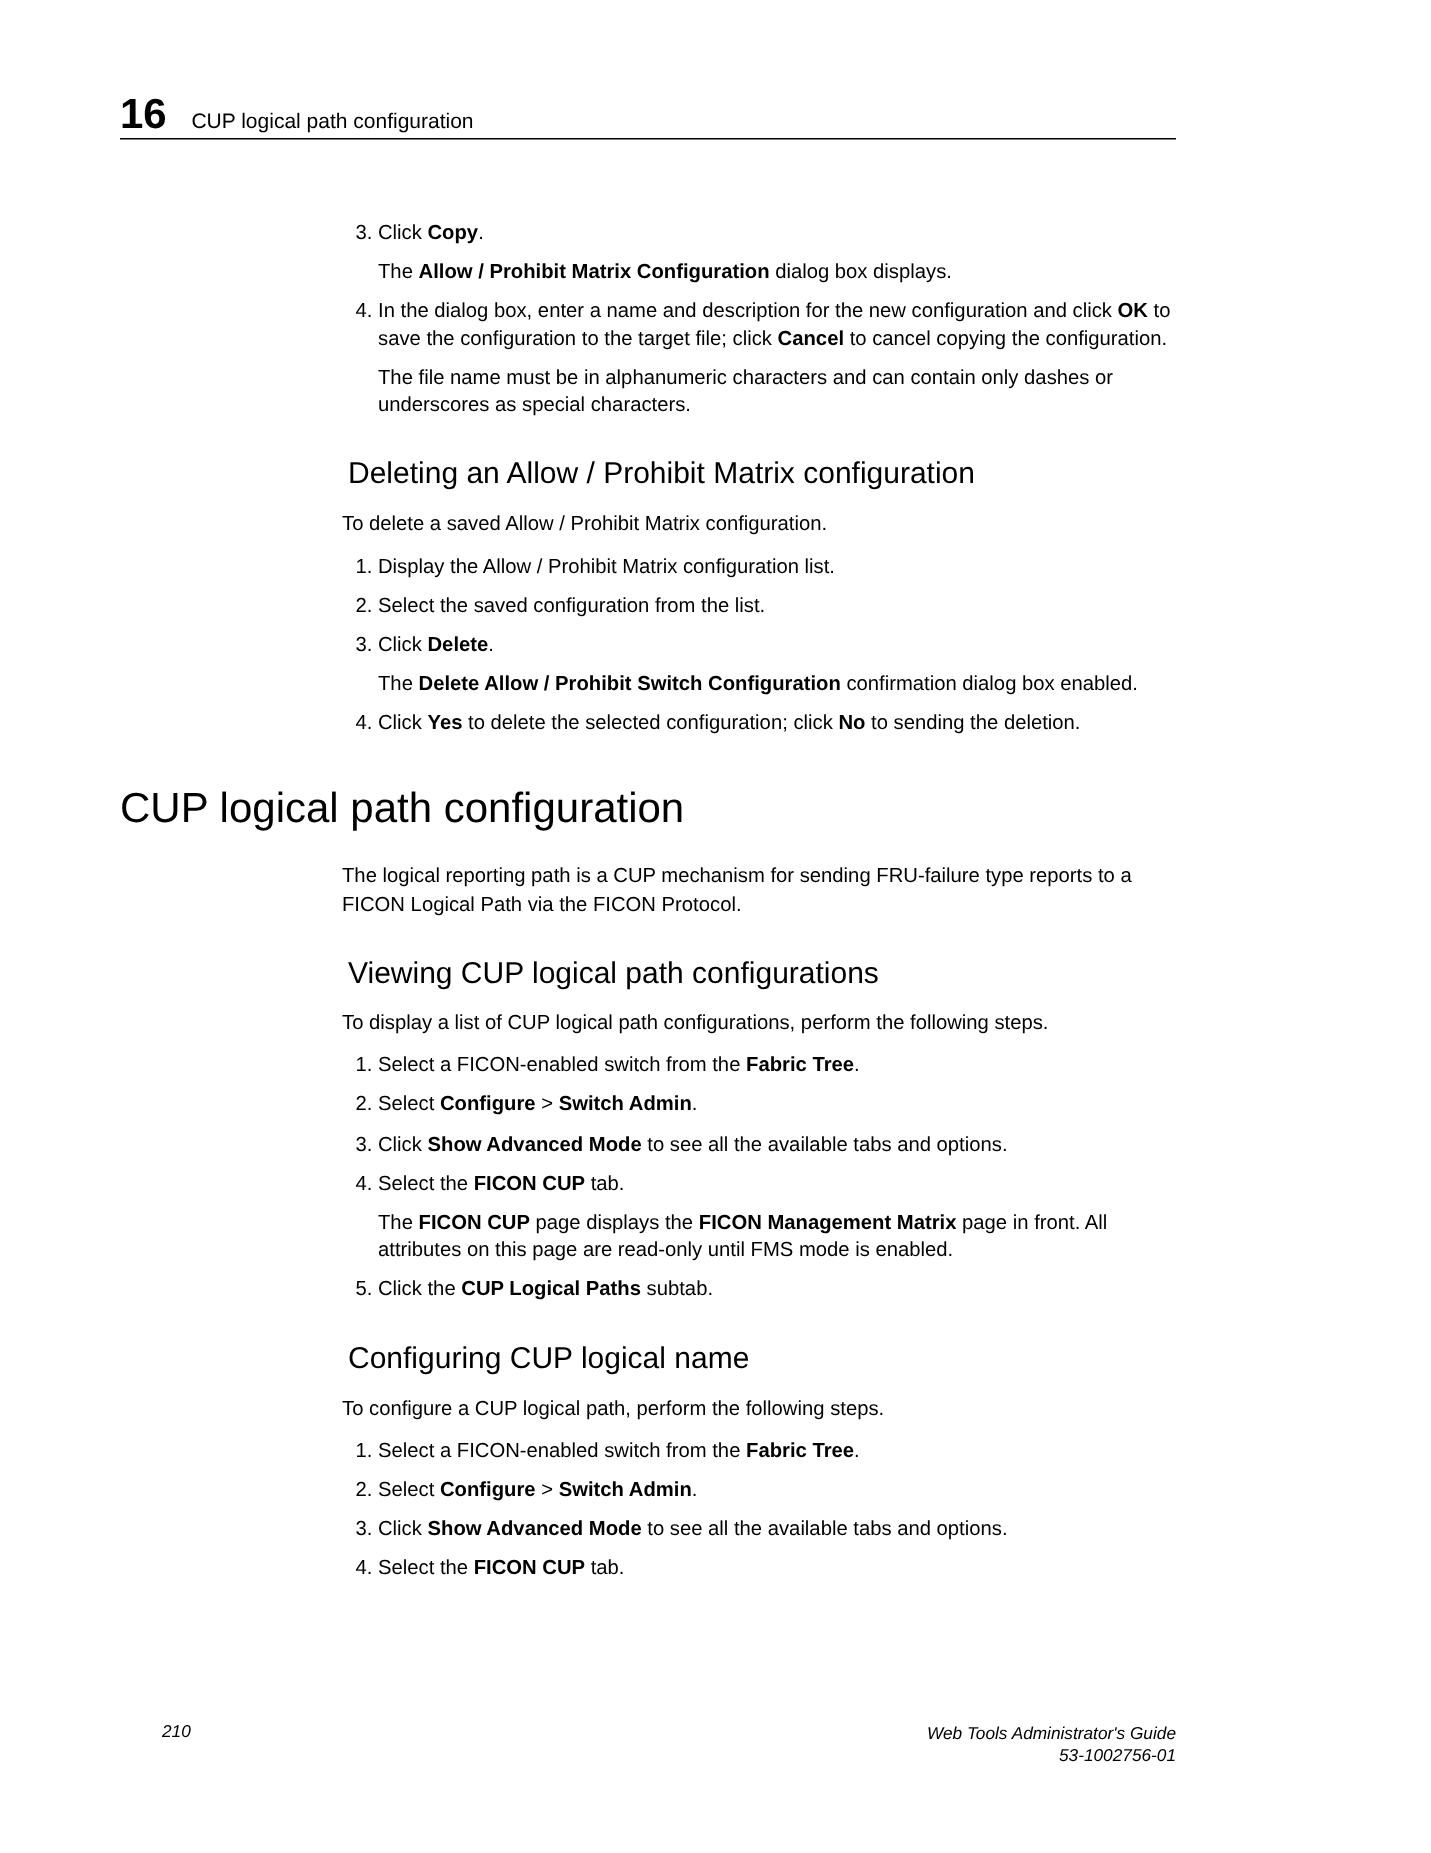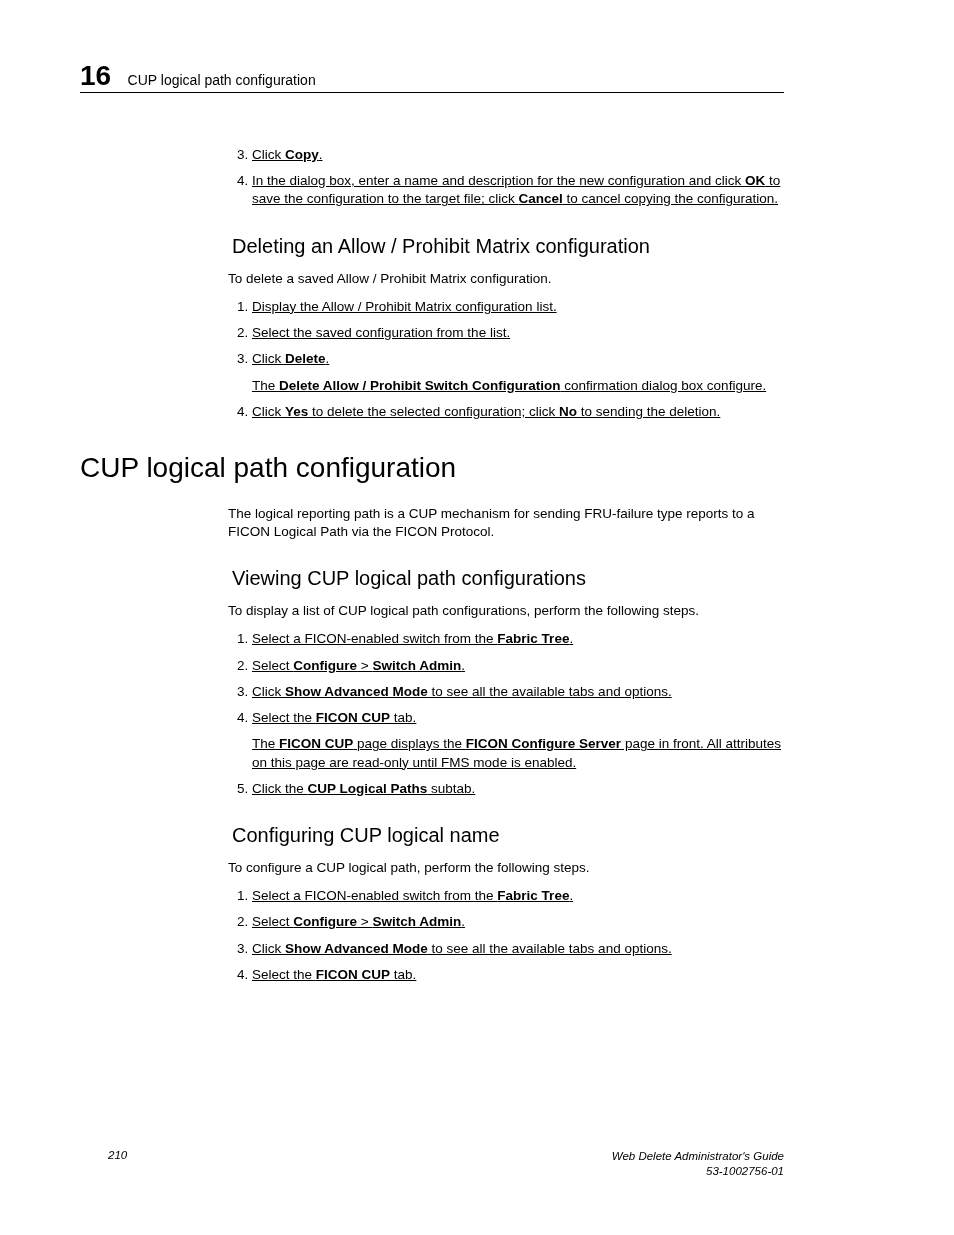--- a/index.html
+++ b/index.html
@@ -65,21 +65,20 @@
     font-size: 20px;
     font-weight: normal;
     font-family: "Arial Narrow", Arial, sans-serif;
     font-stretch: condensed;
     margin: 24px 0 10px 4px;
   }
   ol.steps {
     list-style: decimal;
     padding-left: 0;
     margin: 6px 0 10px 0;
-    text-decoration: underline;
   }
   ol.steps > li {
     margin: 0 0 8px 24px;
     padding-left: 0px;
   }
   ol.steps > li::marker {
     font-size: 13.5px;
   }
   .substep {
     margin: 8px 0 0 0;
@@ -117,35 +116,39 @@
     <span class="chapter-number">16</span>
     <span class="header-title">CUP logical path configuration</span>
   </div>
   <div class="rule"></div>
 
   <div class="content">
 
     <ol class="steps" start="3">
       <li>
         <span>Click </span><span class="bold">Copy</span><span>.</span>
+        <div class="substep">
+          <span>The </span><span class="bold">Allow / Prohibit Matrix Configuration</span><span> dialog box displays.</span>
+        </div>
       </li>
       <li>
         <span>In the dialog box, enter a name and description for the new configuration and click </span><span class="bold">OK</span><span> to save the configuration to the target file; click </span><span class="bold">Cancel</span><span> to cancel copying the configuration.</span>
+        <div class="substep">The file name must be in alphanumeric characters and can contain only dashes or underscores as special characters.</div>
       </li>
     </ol>
 
     <div class="h2">Deleting an Allow / Prohibit Matrix configuration</div>
     <p class="body">To delete a saved Allow / Prohibit Matrix configuration.</p>
     <ol class="steps">
       <li>Display the Allow / Prohibit Matrix configuration list.</li>
       <li>Select the saved configuration from the list.</li>
       <li>
         <span>Click </span><span class="bold">Delete</span><span>.</span>
         <div class="substep">
-          <span>The </span><span class="bold">Delete Allow / Prohibit Switch Configuration</span><span> confirmation dialog box configure.</span>
+          <span>The </span><span class="bold">Delete Allow / Prohibit Switch Configuration</span><span> confirmation dialog box enabled.</span>
         </div>
       </li>
       <li>
         <span>Click </span><span class="bold">Yes</span><span> to delete the selected configuration; click </span><span class="bold">No</span><span> to sending the deletion.</span>
       </li>
     </ol>
 
     <div class="content-wide-h1">CUP logical path configuration</div>
     <p class="body">The logical reporting path is a CUP mechanism for sending FRU-failure type reports to a FICON Logical Path via the FICON Protocol.</p>
 
@@ -157,21 +160,21 @@
       </li>
       <li>
         <span>Select </span><span class="bold">Configure</span><span> &gt; </span><span class="bold">Switch Admin</span><span>.</span>
       </li>
       <li>
         <span>Click </span><span class="bold">Show Advanced Mode</span><span> to see all the available tabs and options.</span>
       </li>
       <li>
         <span>Select the </span><span class="bold">FICON CUP</span><span> tab.</span>
         <div class="substep">
-          <span>The </span><span class="bold">FICON CUP</span><span> page displays the </span><span class="bold">FICON Configure Server</span><span> page in front. All attributes on this page are read-only until FMS mode is enabled.</span>
+          <span>The </span><span class="bold">FICON CUP</span><span> page displays the </span><span class="bold">FICON Management Matrix</span><span> page in front. All attributes on this page are read-only until FMS mode is enabled.</span>
         </div>
       </li>
       <li>
         <span>Click the </span><span class="bold">CUP Logical Paths</span><span> subtab.</span>
       </li>
     </ol>
 
     <div class="h2">Configuring CUP logical name</div>
     <p class="body">To configure a CUP logical path, perform the following steps.</p>
     <ol class="steps">
@@ -187,18 +190,18 @@
       <li>
         <span>Select the </span><span class="bold">FICON CUP</span><span> tab.</span>
       </li>
     </ol>
 
   </div>
 
   <div class="footer">
     <div class="pagenum">210</div>
     <div class="guide">
-      <div>Web Delete Administrator's Guide</div>
+      <div>Web Tools Administrator's Guide</div>
       <div>53-1002756-01</div>
     </div>
   </div>
 
 </div>
 
 </body></html>

